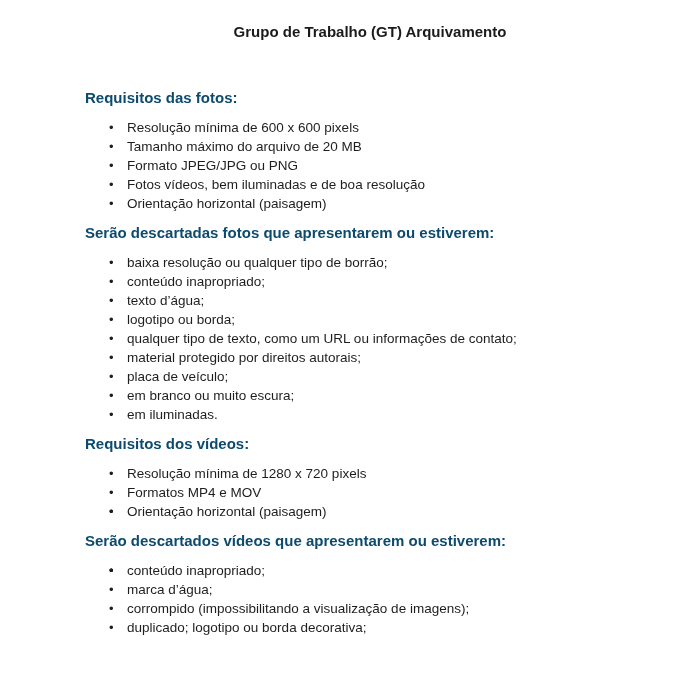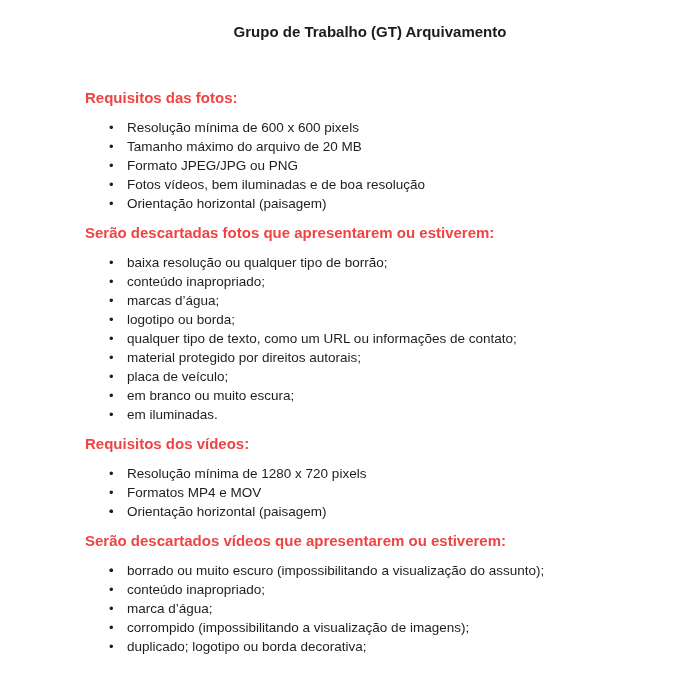--- a/index.html
+++ b/index.html
@@ -27,21 +27,21 @@
     margin-left: 40px;
   }
   .content {
     padding: 0 55px 0 85px;
   }
   .section-heading {
     margin: 10px 0 0 0;
     font-size: 15px;
     font-weight: 700;
     line-height: 19px;
-    color: #ef4444;
+    color: #0c4a6e;
   }
   .section:first-of-type .section-heading {
     margin-top: 47px;
   }
   ul.bullets {
     list-style: none;
     margin: 11px 0 9px 0;
     padding: 0 0 0 24px;
   }
   ul.bullets li {
@@ -77,21 +77,21 @@
         <li><span class="dot">•</span><span>Fotos vídeos, bem iluminadas e de boa resolução</span></li>
         <li><span class="dot">•</span><span>Orientação horizontal (paisagem)</span></li>
       </ul>
     </div>
 
     <div class="section">
       <h2 class="section-heading">Serão descartadas fotos que apresentarem ou estiverem:</h2>
       <ul class="bullets">
         <li><span class="dot">•</span><span>baixa resolução ou qualquer tipo de borrão;</span></li>
         <li><span class="dot">•</span><span>conteúdo inapropriado;</span></li>
-        <li><span class="dot">•</span><span>marcas d’água;</span></li>
+        <li><span class="dot">•</span><span>texto d’água;</span></li>
         <li><span class="dot">•</span><span>logotipo ou borda;</span></li>
         <li><span class="dot">•</span><span>qualquer tipo de texto, como um URL ou informações de contato;</span></li>
         <li><span class="dot">•</span><span>material protegido por direitos autorais;</span></li>
         <li><span class="dot">•</span><span>placa de veículo;</span></li>
         <li><span class="dot">•</span><span>em branco ou muito escura;</span></li>
         <li><span class="dot">•</span><span>em iluminadas.</span></li>
       </ul>
     </div>
 
     <div class="section">
@@ -101,21 +101,21 @@
         <li><span class="dot">•</span><span>Formatos MP4 e MOV</span></li>
         <li><span class="dot">•</span></li>
         <li><span class="dot">•</span><span>Orientação horizontal (paisagem)</span></li>
       </ul>
     </div>
 
     <div class="section">
       <h2 class="section-heading">Serão descartados vídeos que apresentarem ou estiverem:</h2>
       <ul class="bullets">
         <li><span class="dot">•</span></li>
-        <li><span class="dot">•</span><span>borrado ou muito escuro (impossibilitando a visualização do assunto);</span></li>
+        <li><span class="dot">•</span></li>
         <li><span class="dot">•</span><span>conteúdo inapropriado;</span></li>
         <li><span class="dot">•</span><span>marca d’água;</span></li>
         <li><span class="dot">•</span><span>corrompido (impossibilitando a visualização de imagens);</span></li>
         <li><span class="dot">•</span><span>duplicado; logotipo ou borda decorativa;</span></li>
       </ul>
     </div>
 
   </div>
 </div>
 

